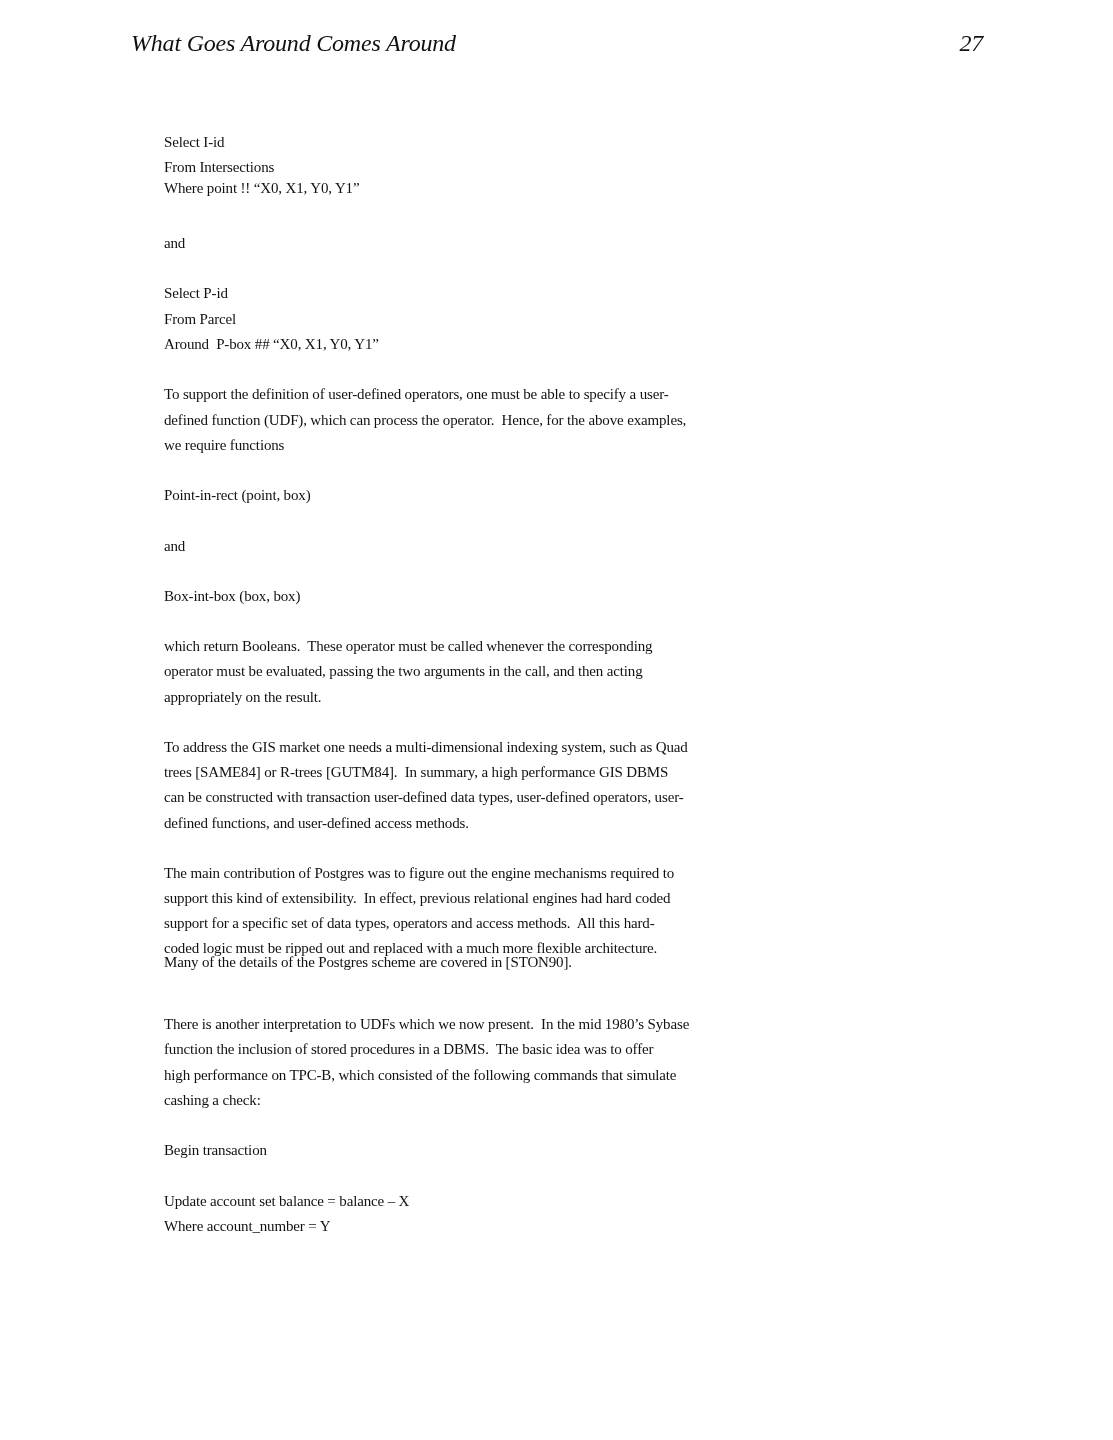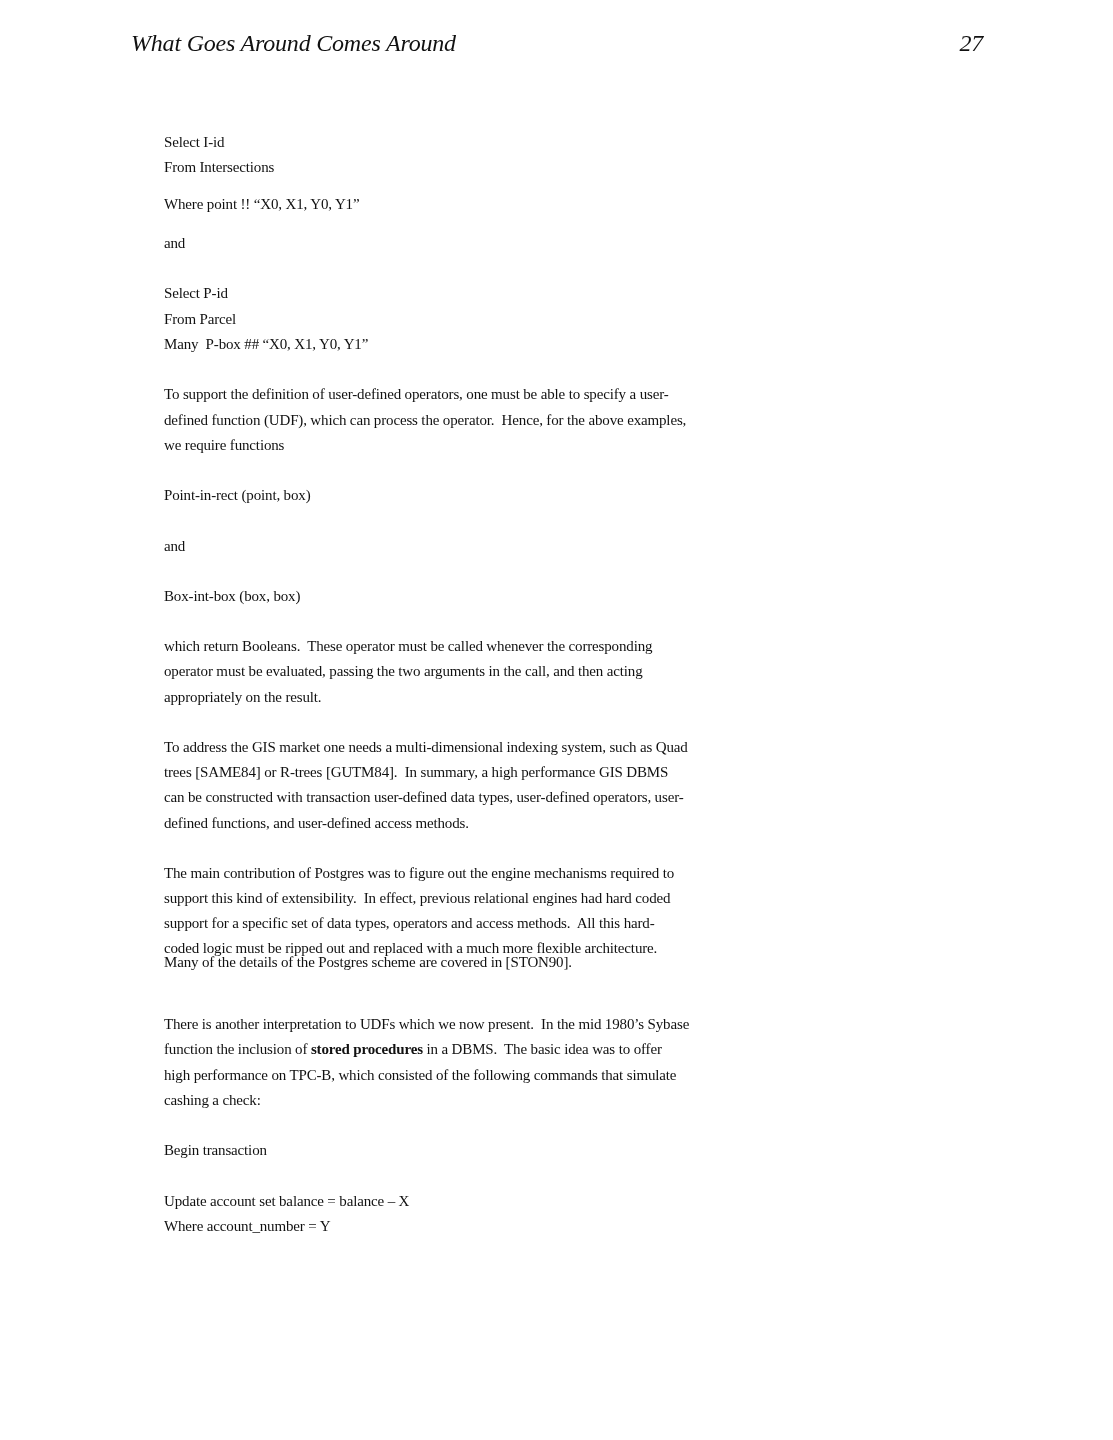--- a/index.html
+++ b/index.html
@@ -44,44 +44,44 @@
       width: 800px;
     }
     .line {
       position: absolute;
       left: 0;
       white-space: pre;
       font-size: 15px;
       line-height: 25px;
       letter-spacing: -0.15px;
     }
-    .line b { font-weight: bold; }
+    .line b { font-weight: normal; }
   </style>
 </head>
 <body>
 
 <div class="running-header">
   <span class="running-title">What Goes Around Comes Around</span>
   <span class="page-number">27</span>
 </div>
 
 <div class="body-text">
 
   <div>
     <div class="line" style="top:130px">Select I-id</div>
     <div class="line" style="top:155px">From Intersections</div>
-    <div class="line" style="top:192px">Where point !! “X0, X1, Y0, Y1”</div>
+    <div class="line" style="top:176px">Where point !! “X0, X1, Y0, Y1”</div>
   </div>
 
   <div class="line" style="top:231px">and</div>
 
   <div>
     <div class="line" style="top:281px">Select P-id</div>
     <div class="line" style="top:307px">From Parcel</div>
-    <div class="line" style="top:332px">Many  P-box ## “X0, X1, Y0, Y1”</div>
+    <div class="line" style="top:332px">Around  P-box ## “X0, X1, Y0, Y1”</div>
   </div>
 
   <div>
     <div class="line" style="top:382px">To support the definition of user-defined operators, one must be able to specify a user-</div>
     <div class="line" style="top:408px">defined function (UDF), which can process the operator.  Hence, for the above examples,</div>
     <div class="line" style="top:433px">we require functions</div>
   </div>
 
   <div class="line" style="top:483px">Point-in-rect (point, box)</div>
   <div class="line" style="top:534px">and</div>

